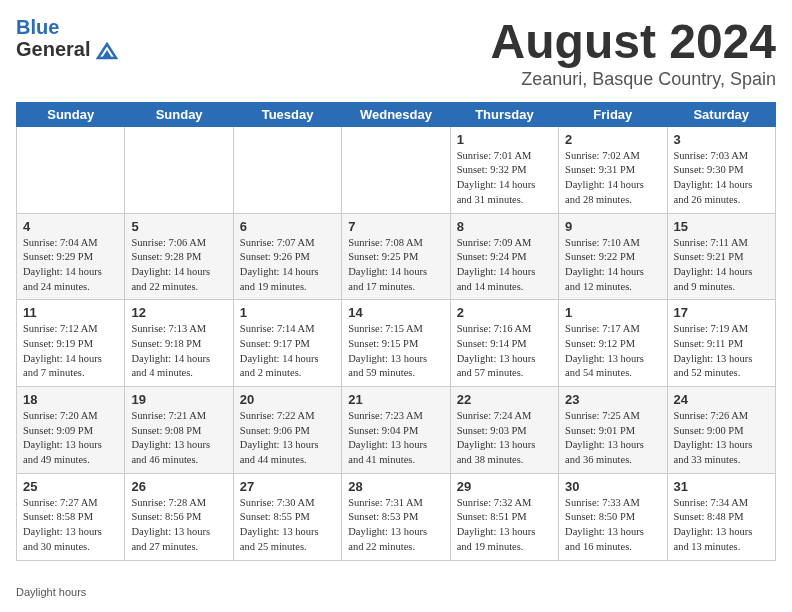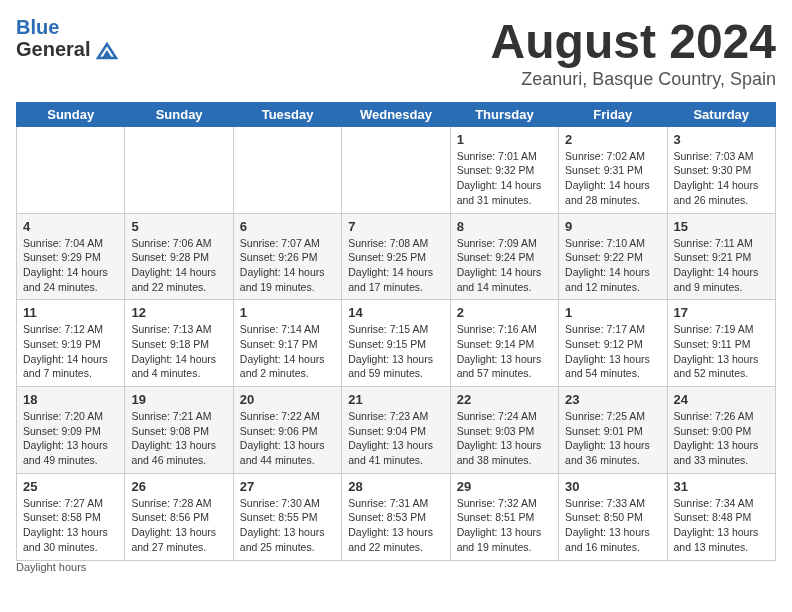--- a/index.html
+++ b/index.html
@@ -66,26 +66,27 @@
     .day-num {
       font-size: 13px;
       font-weight: bold;
       display: block;
       margin-bottom: 2px;
     }
     .day-info {
       font-size: 10.5px;
       line-height: 1.4;
       color: #333;
+      font-family: Liberation Serif, serif;
     }
     .empty-cell {
       background: #f9f9f9;
     }
     .footer {
-      margin-top: 0;
+      margin-top: 25px;
       font-size: 11px;
       color: #555;
       text-align: left;
     }
     .logo-wrapper {
       display: flex;
       align-items: center;
       gap: 2px;
     }
     .logo-text-wrapper {

